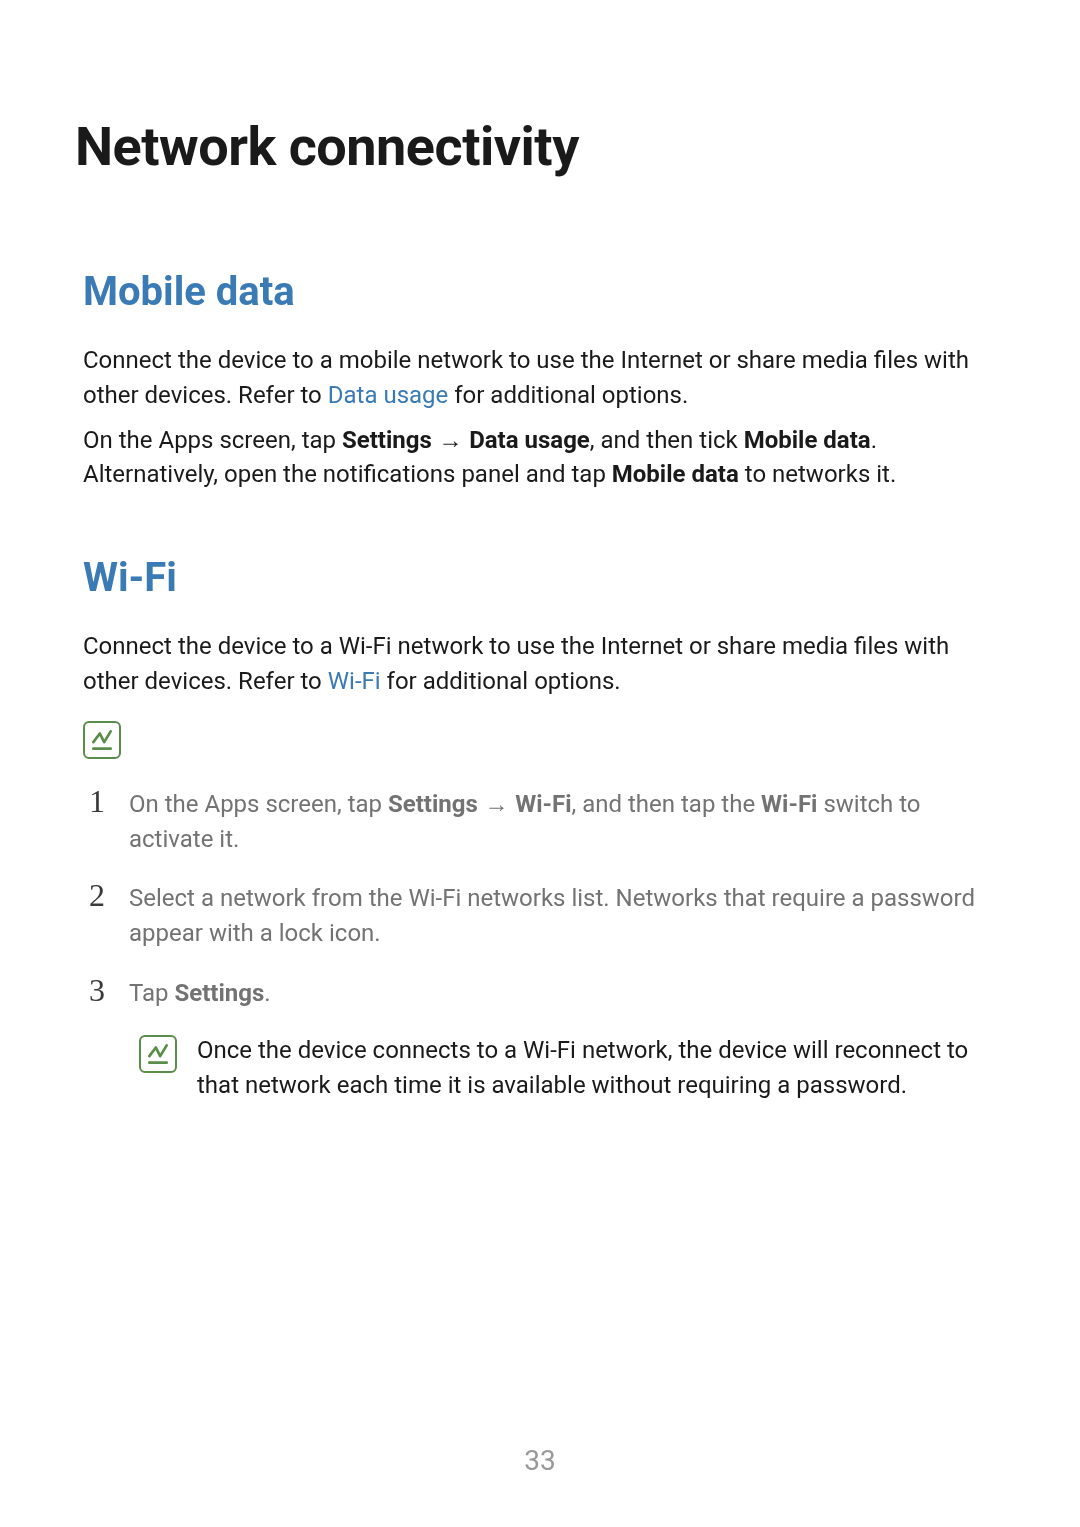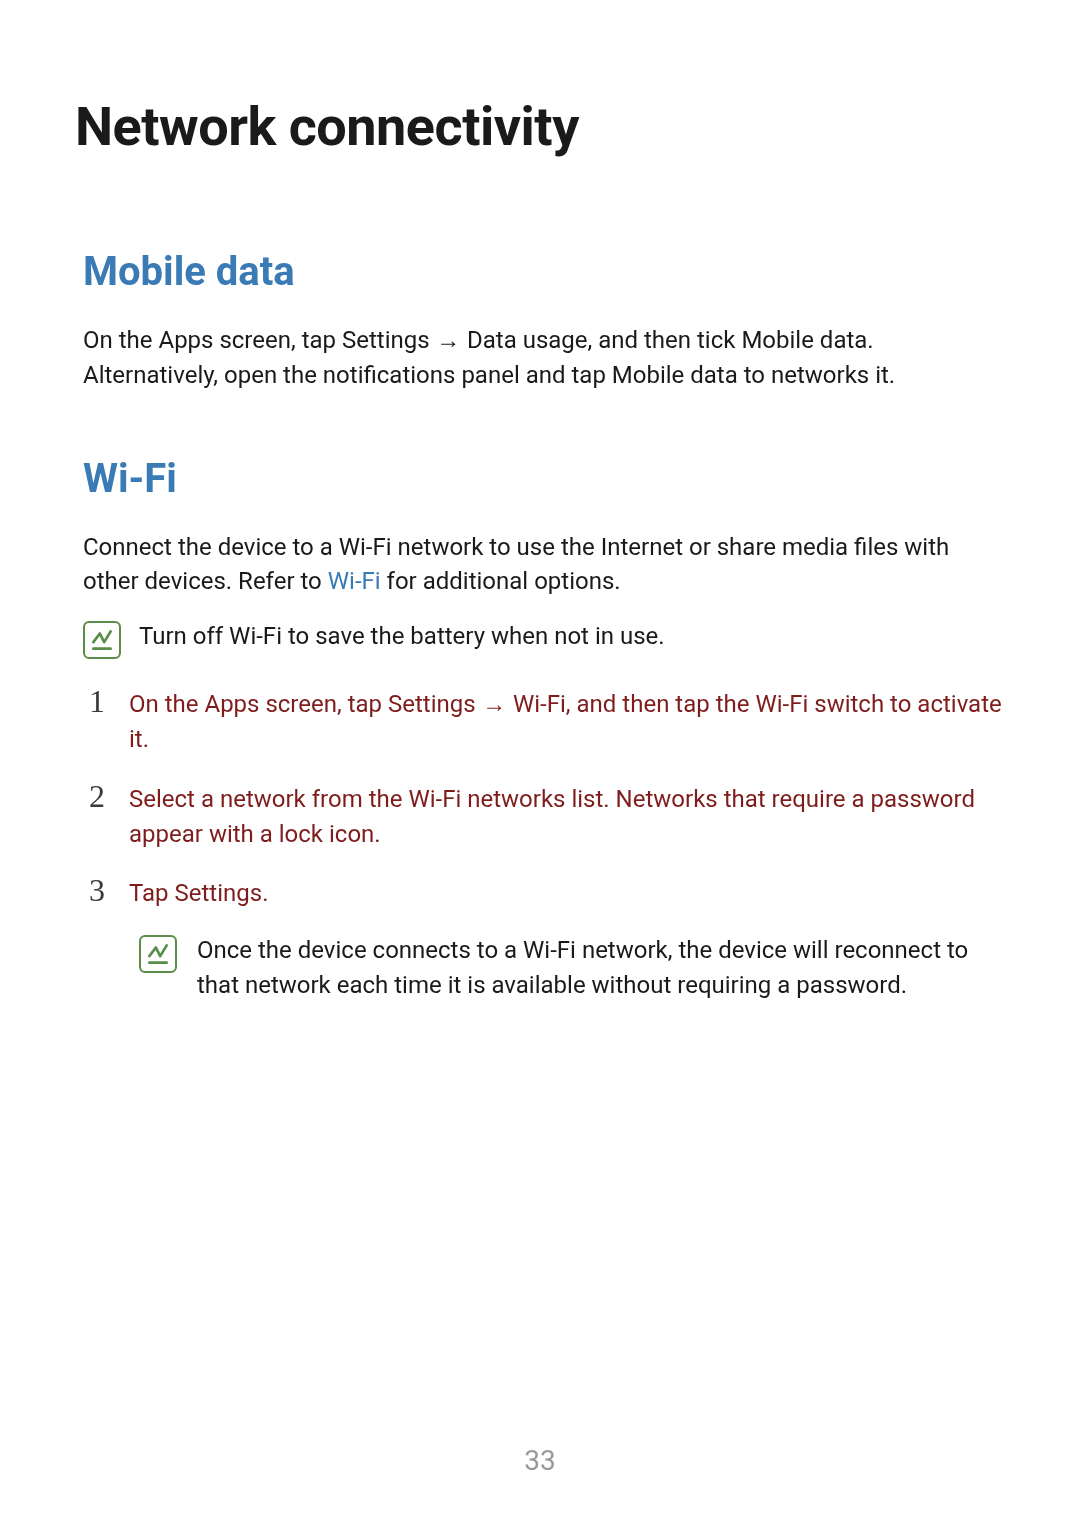--- a/index.html
+++ b/index.html
@@ -20,20 +20,21 @@
     .page {
       padding: 95px 75px 0 75px;
     }
     
     .h1 {
       font-size: 54px;
       font-weight: 700;
       color: #1a1a1a;
       margin-bottom: 90px;
       letter-spacing: -0.5px;
+      margin-top: 20px;
     }
     
     .h2 {
       font-size: 40px;
       font-weight: 700;
       color: #3a7ab5;
       margin-bottom: 28px;
     }
     
     .body-text {
@@ -46,21 +47,21 @@
     .section {
       margin-bottom: 62px;
       margin-left: 8px;
     }
     
     .link {
       color: #3a7ab5;
     }
     
     .bold {
-      font-weight: 400;
+      font-weight: 700;
     }
     
     .note-block {
       display: flex;
       align-items: flex-start;
       gap: 18px;
       margin-top: 20px;
       margin-bottom: 25px;
     }
     
@@ -109,21 +110,21 @@
       color: #3a3a3a;
       width: 28px;
       text-align: center;
       line-height: 1.1;
       font-family: Georgia, serif;
     }
     
     .step-text {
       font-size: 24px;
       line-height: 1.45;
-      color: #7f1d1d;
+      color: #737373;
       flex: 1;
       padding-top: 3px;
     }
     
     .arrow {
       font-family: Arial, sans-serif;
     }
     
     .page-number {
       position: absolute;
@@ -143,41 +144,43 @@
 </head>
 <body>
 
 <div class="page">
 
   <h1 class="h1">Network connectivity</h1>
 
   <div class="section">
     <h2 class="h2">Mobile data</h2>
 
+    <p class="body-text">
+      <span>Connect the device to a mobile network to use the Internet or share media files with other devices. Refer to </span><span class="link">Data usage</span><span> for additional options.</span>
+    </p>
 
     <p class="body-text">
       <span>On the Apps screen, tap </span><span class="bold">Settings</span><span class="arrow"> → </span><span class="bold">Data usage</span><span>, and then tick </span><span class="bold">Mobile data</span><span>. Alternatively, open the notifications panel and tap </span><span class="bold">Mobile data</span><span> to networks it.</span>
     </p>
   </div>
 
   <div class="section">
     <h2 class="h2">Wi-Fi</h2>
 
     <p class="body-text">
       <span>Connect the device to a Wi-Fi network to use the Internet or share media files with other devices. Refer to </span><span class="link">Wi-Fi</span><span> for additional options.</span>
     </p>
 
     <div class="note-block">
       <div class="note-icon">
         <svg viewBox="0 0 24 24" fill="none" stroke="#5a8c4a" stroke-width="2.5" stroke-linecap="round" stroke-linejoin="round">
           <path d="M4 14 L10 6 L14 14 L20 4"></path>
           <path d="M4 20 L20 20"></path>
         </svg>
       </div>
-      <div class="note-text">Turn off Wi-Fi to save the battery when not in use.</div>
     </div>
 
     <div class="step">
       <div class="step-number">1</div>
       <div class="step-text">
         <span>On the Apps screen, tap </span><span class="bold">Settings</span><span class="arrow"> → </span><span class="bold">Wi-Fi</span><span>, and then tap the </span><span class="bold">Wi-Fi</span><span> switch to activate it.</span>
       </div>
     </div>
 
     <div class="step">

